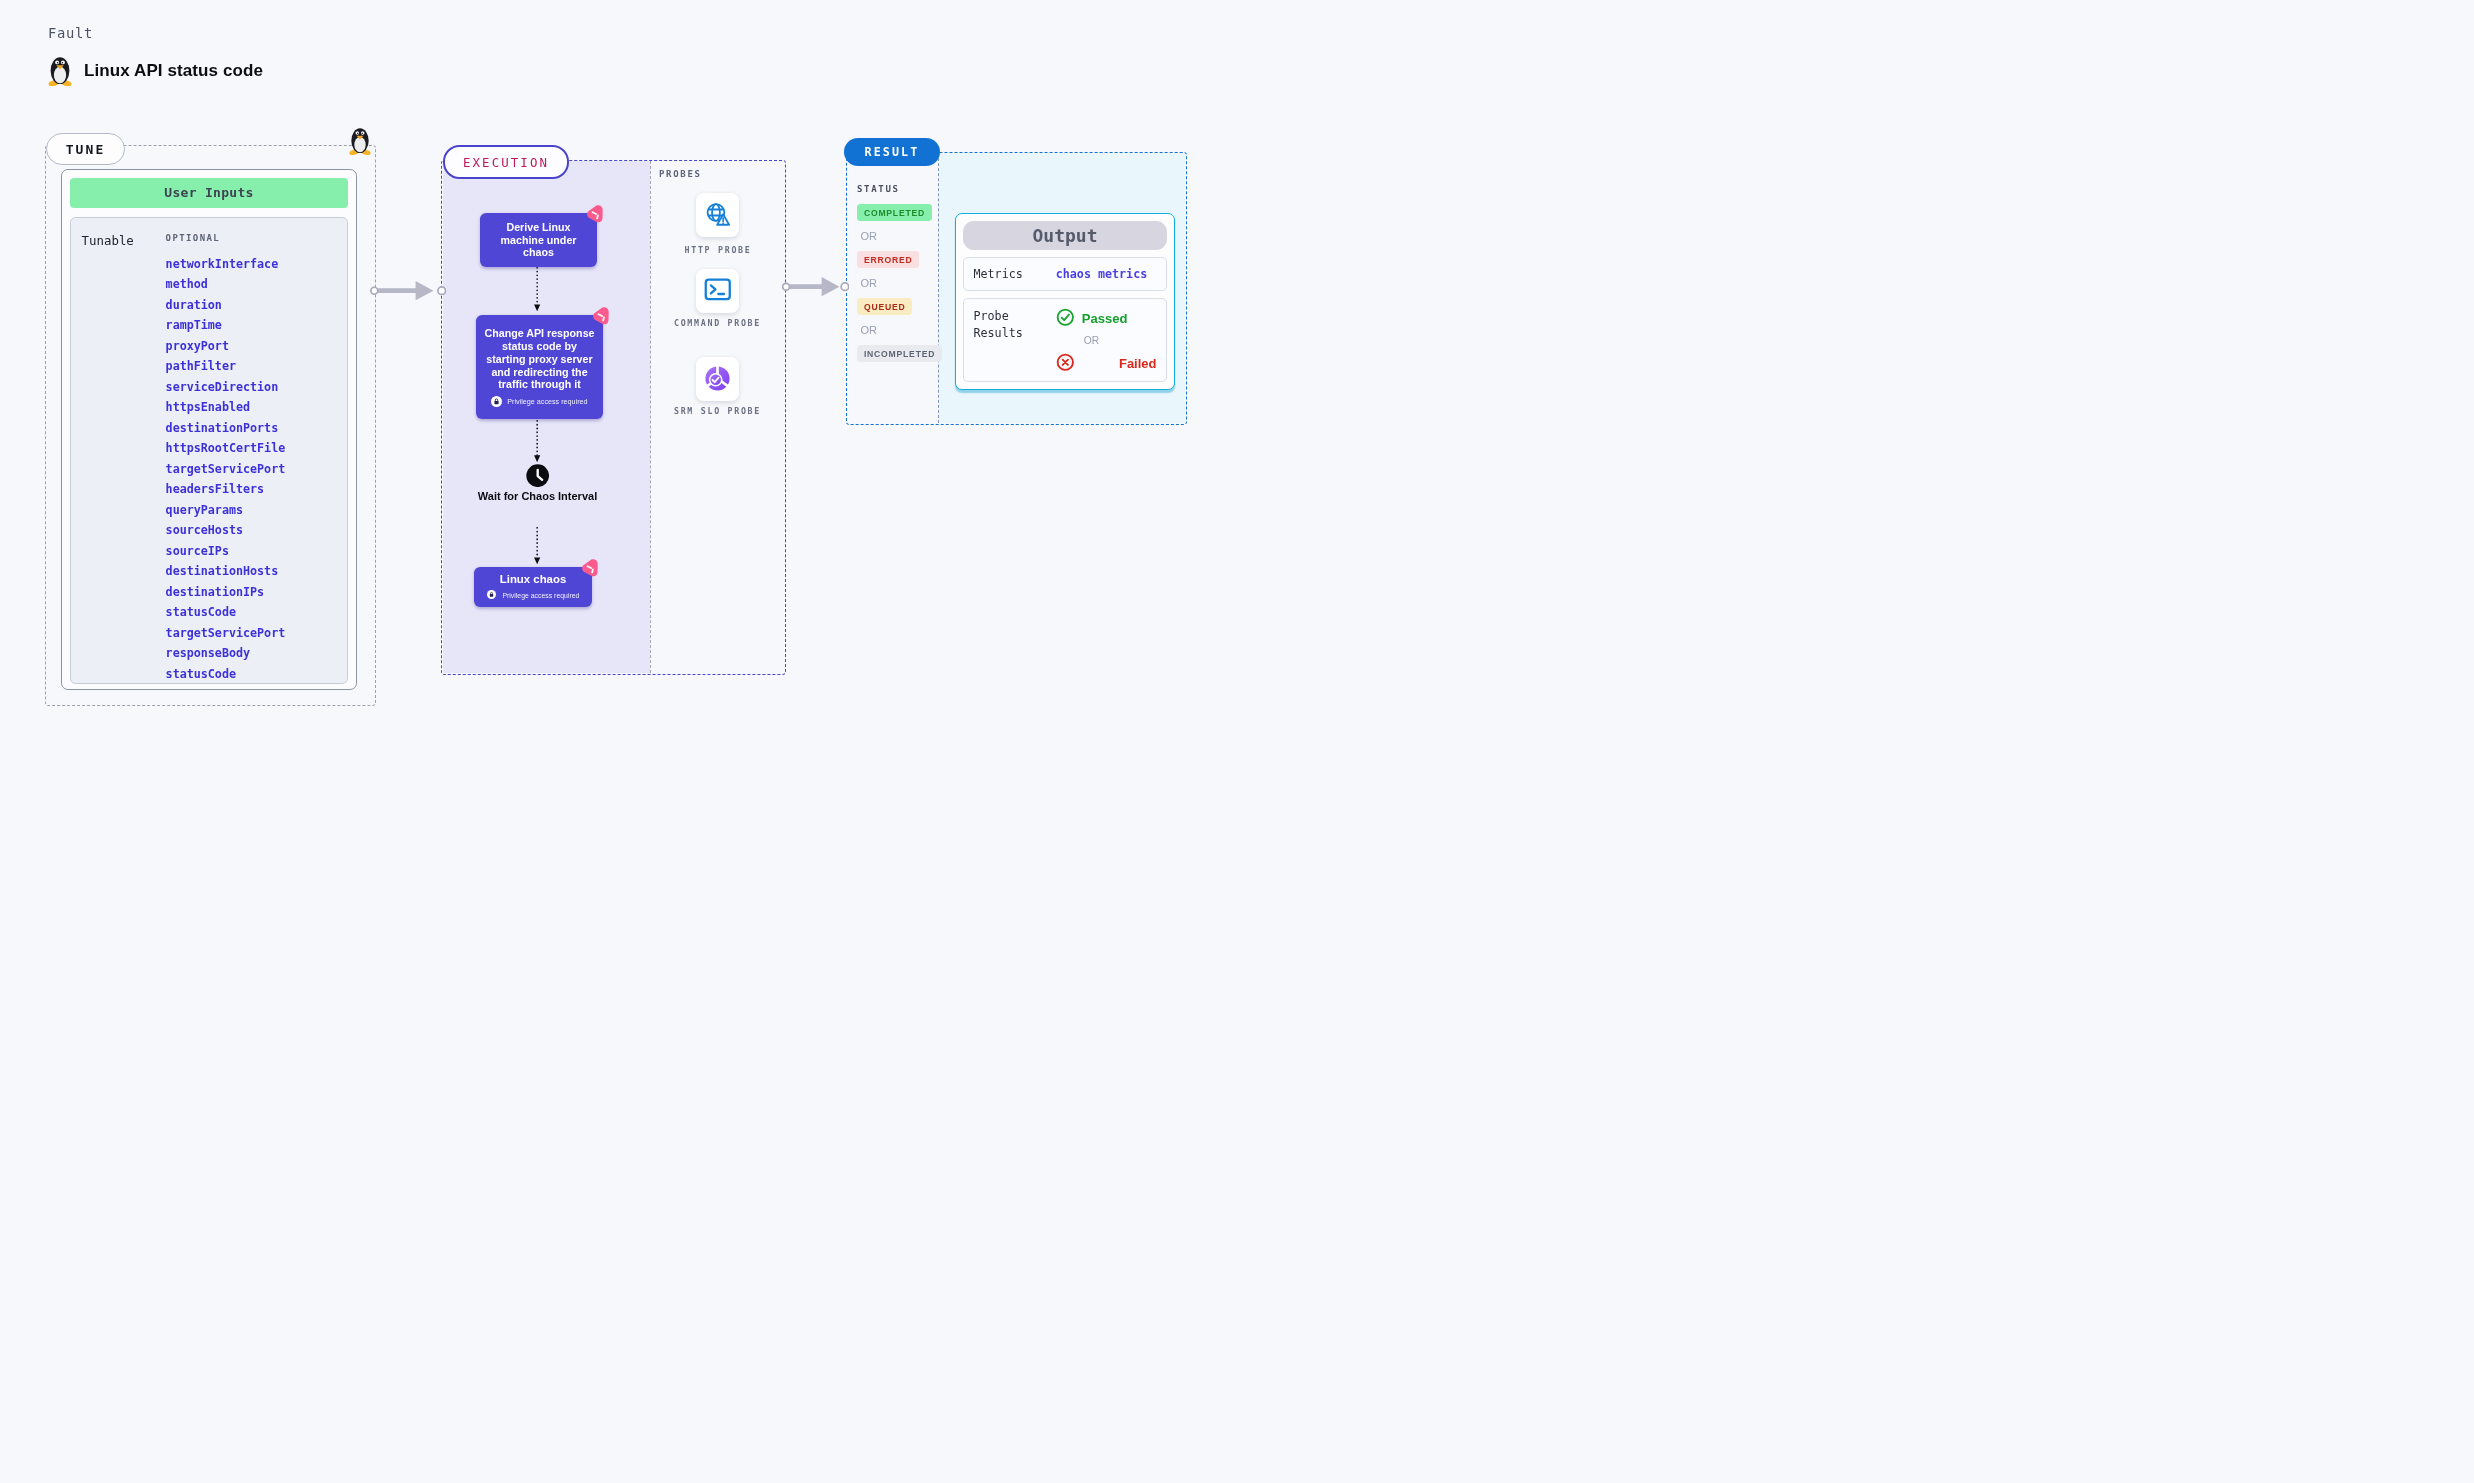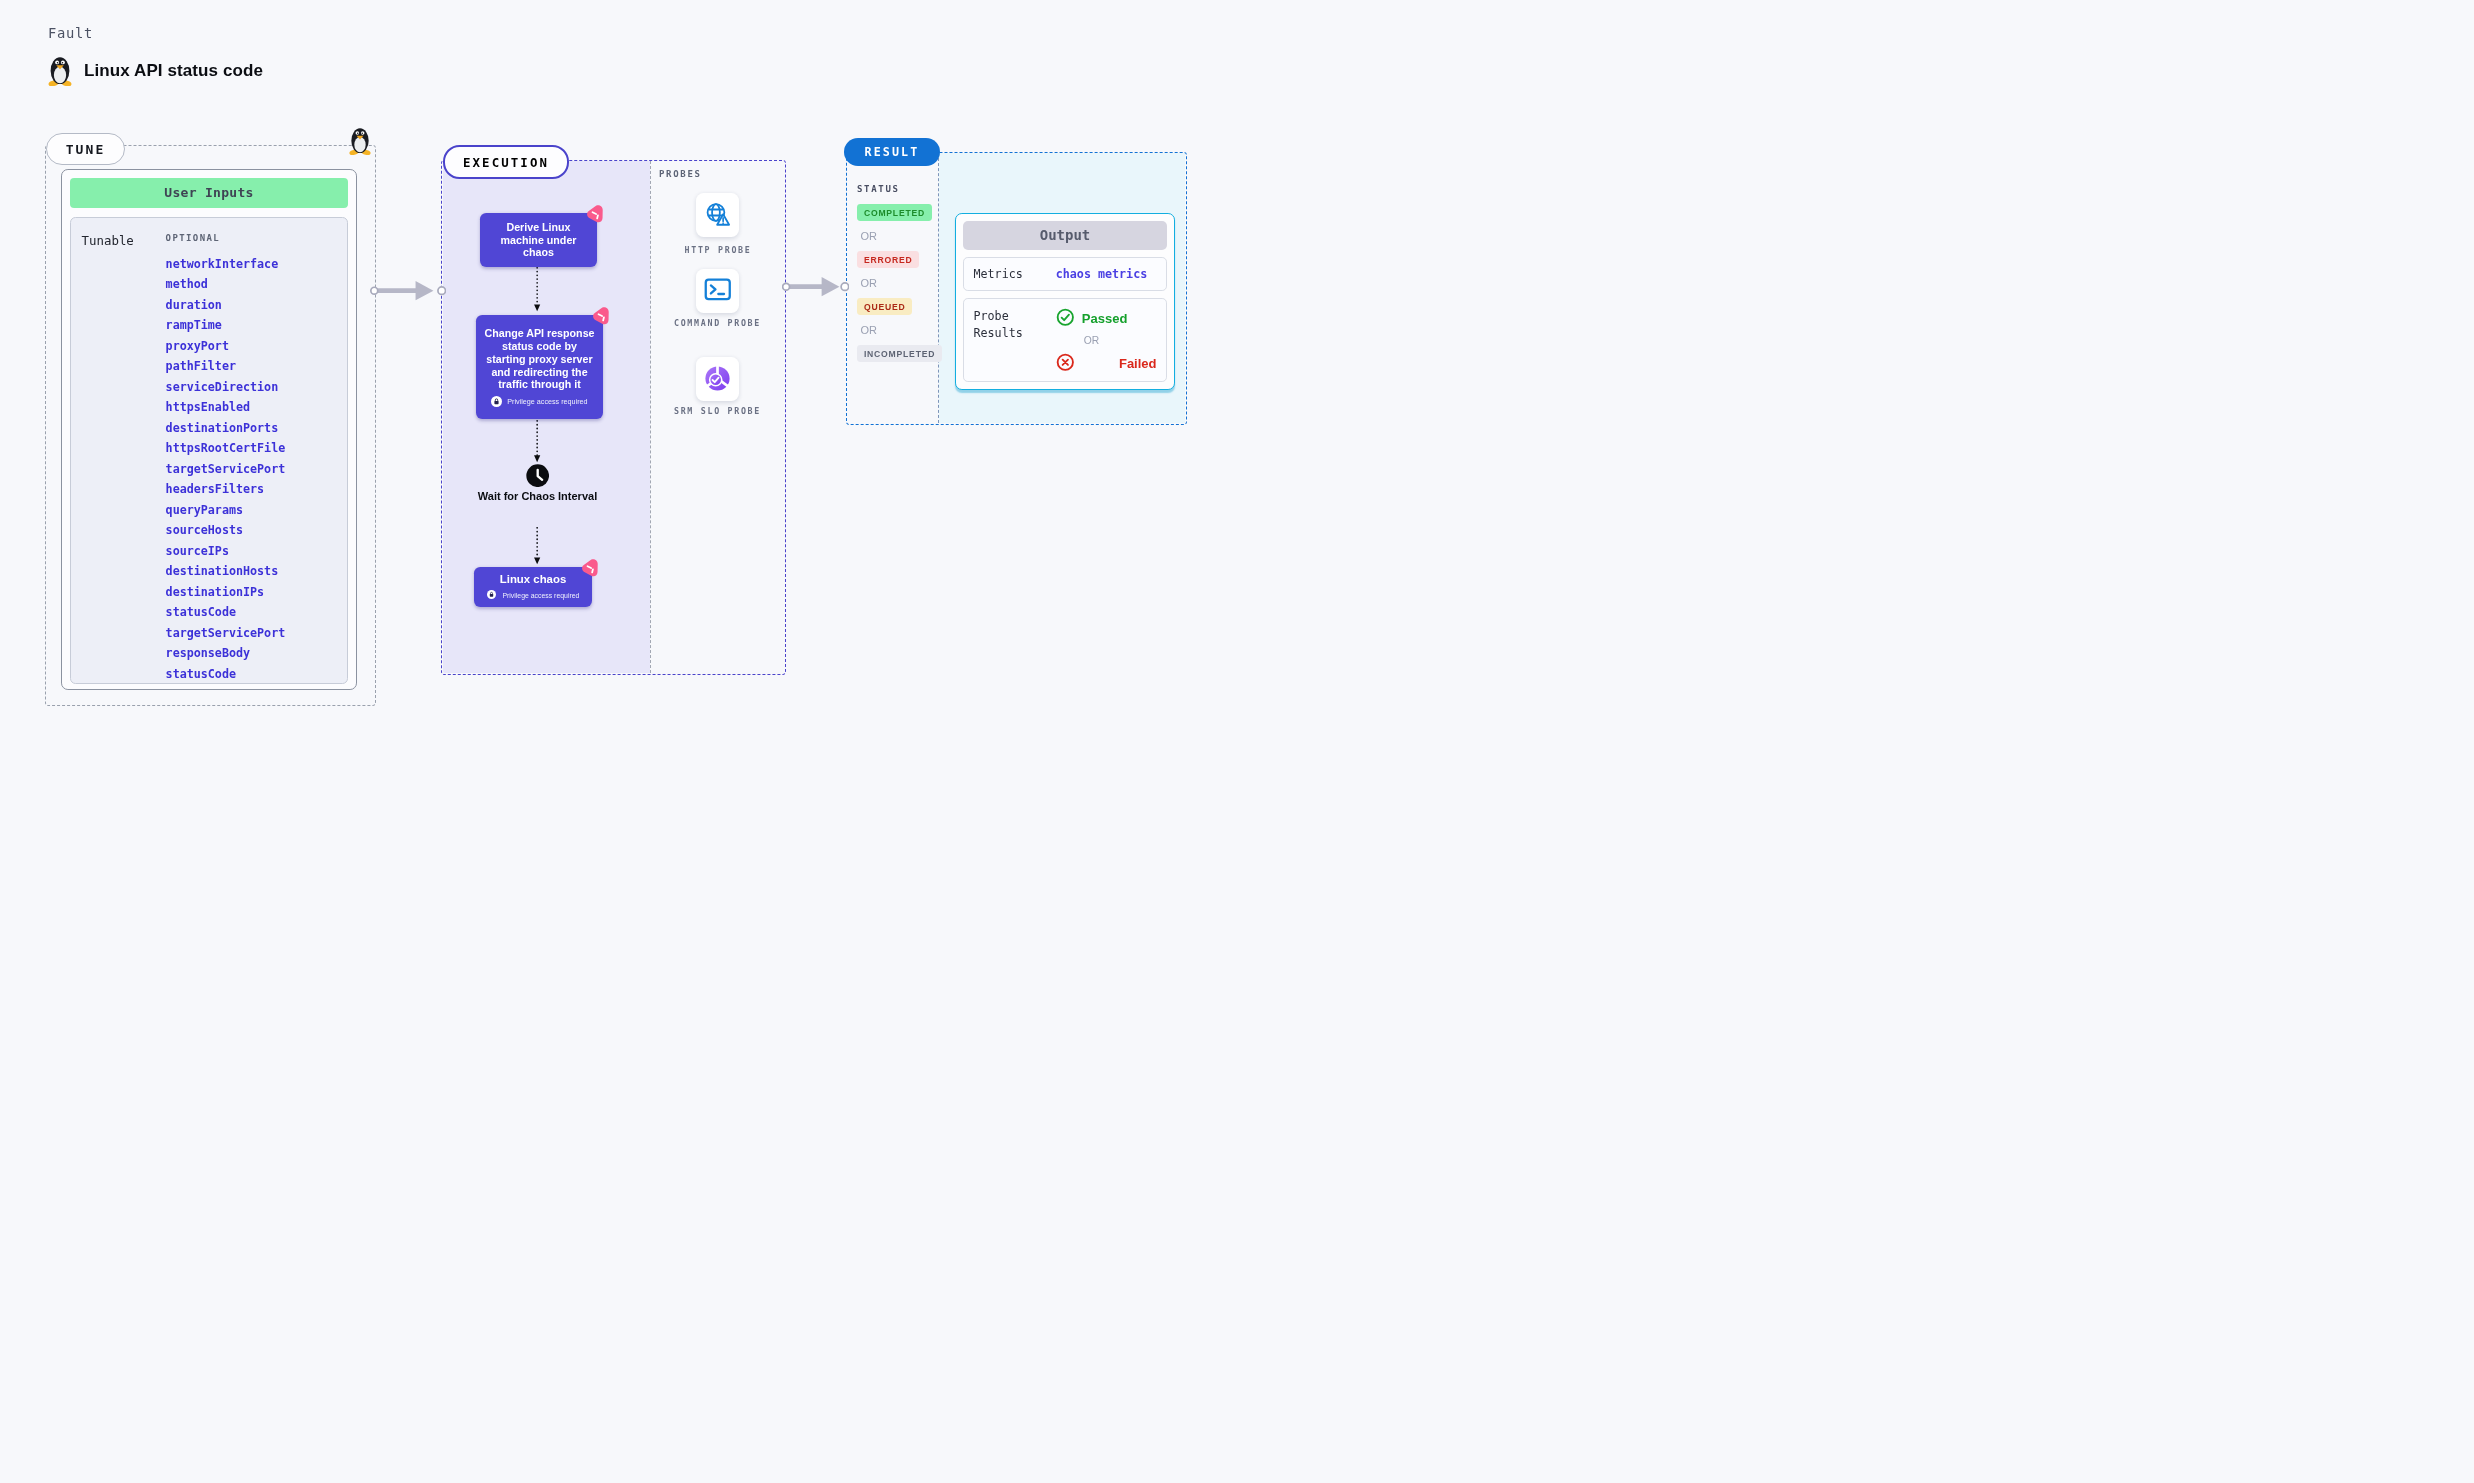--- a/index.html
+++ b/index.html
@@ -12,21 +12,21 @@
   .fault-eyebrow{left:48px;top:25px;font-size:13.8px;color:#4c5264;letter-spacing:0.7px;}
   .title-row{left:47px;top:54px;display:flex;align-items:center;gap:11px;}
   .page-title{font-size:17px;font-weight:bold;color:#0b0d12;letter-spacing:0.1px;}
 
   
   .pill{position:absolute;display:flex;align-items:center;justify-content:center;
         border-radius:16.5px;z-index:6;}
   .tune-pill{left:46px;top:133px;width:77px;height:30px;background:#fdfdfe;
         border:1.4px solid #b4bac6;color:#15181f;font-weight:bold;font-size:13px;letter-spacing:2.1px;}
   .exec-pill{left:443px;top:145px;width:122px;height:30px;background:#fdfdff;
-        border:2.1px solid #4a43cb;color:#000000;font-weight:bold;font-size:12.4px;letter-spacing:2.1px;}
+        border:2.1px solid #4a43cb;color:#be185d;font-weight:normal;font-size:12.4px;letter-spacing:2.1px;}
   .result-pill{left:844px;top:138px;width:96px;height:28px;background:#1272d4;
         color:#ffffff;font-weight:bold;font-size:11.7px;letter-spacing:2.1px;}
 
   
   .tune-box{left:45px;top:145px;width:329px;height:559px;
         border:1.4px dashed #9aa1ad;border-radius:3.4px;}
   .tune-penguin{left:348px;top:125px;z-index:6;}
   .ui-card{left:61px;top:169px;width:296px;height:521px;background:#fcfcfe;
         border:1.4px solid #8b92a0;border-radius:6.9px;box-sizing:border-box;padding:7.6px;z-index:2;}
   .ui-header{height:30px;background:#86efac;border-radius:4.1px;display:flex;align-items:center;
@@ -87,23 +87,23 @@
         font-weight:bold;font-size:8.6px;letter-spacing:0.8px;margin-bottom:9px;}
   .b-completed{background:#86efac;color:#1d8c2b;}
   .b-errored{background:#fadfe1;color:#c5271e;}
   .b-queued{background:#f9ecc2;color:#ab2a16;}
   .b-incompleted{background:#e9eaf0;color:#5d6373;}
   .or{font-size:11px;color:#9aa0b2;margin:0 0 9px 3.4px;}
 
   .output-panel{left:955px;top:213px;width:220px;height:177px;background:#fdfdfe;
         border:1.7px solid #12aee0;border-radius:6.9px;box-sizing:border-box;padding:6.9px;
         box-shadow:0 2.1px 1.4px rgba(14,154,205,.4);z-index:3;}
-  .output-header{height:29px;background:#d6d5e0;border-radius:5px;display:flex;align-items:center;
+  .output-header{height:29px;background:#d6d5e0;border-radius:11px;display:flex;align-items:center;
         justify-content:center;font-family:"DejaVu Sans Mono",monospace;font-weight:bold;
-        font-size:14px;color:#565b6c;}
+        font-size:18px;color:#565b6c;}
   .metrics-row{margin-top:7.6px;height:34px;border:1px solid #d9dde6;background:#fbfcff;
         border-radius:4.8px;display:flex;align-items:center;padding:0 9.6px;box-sizing:border-box;}
   .metrics-label,.results-label{font-family:"DejaVu Sans Mono",monospace;font-size:11.7px;color:#2c303c;}
   .metrics-value{font-family:"DejaVu Sans Mono",monospace;font-size:11.7px;font-weight:bold;
         color:#4a3fe3;margin-left:33px;}
   .results-row{margin-top:6.9px;height:84px;border:1px solid #d9dde6;background:#fbfcff;
         border-radius:4.8px;display:flex;padding:8.3px 9.6px;box-sizing:border-box;}
   .results-label{width:65px;line-height:1.5;}
   .results-right{margin-left:19px;display:flex;flex-direction:column;}
   .verdict{display:flex;align-items:center;gap:6.9px;font-weight:bold;font-size:13px;}

